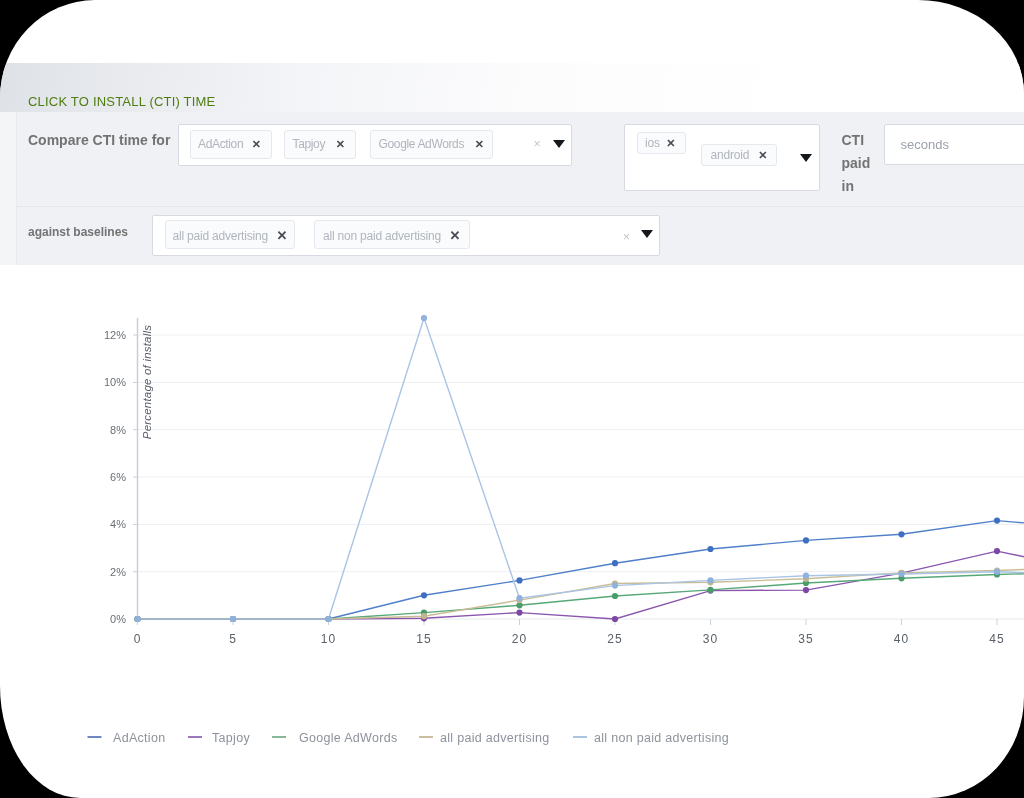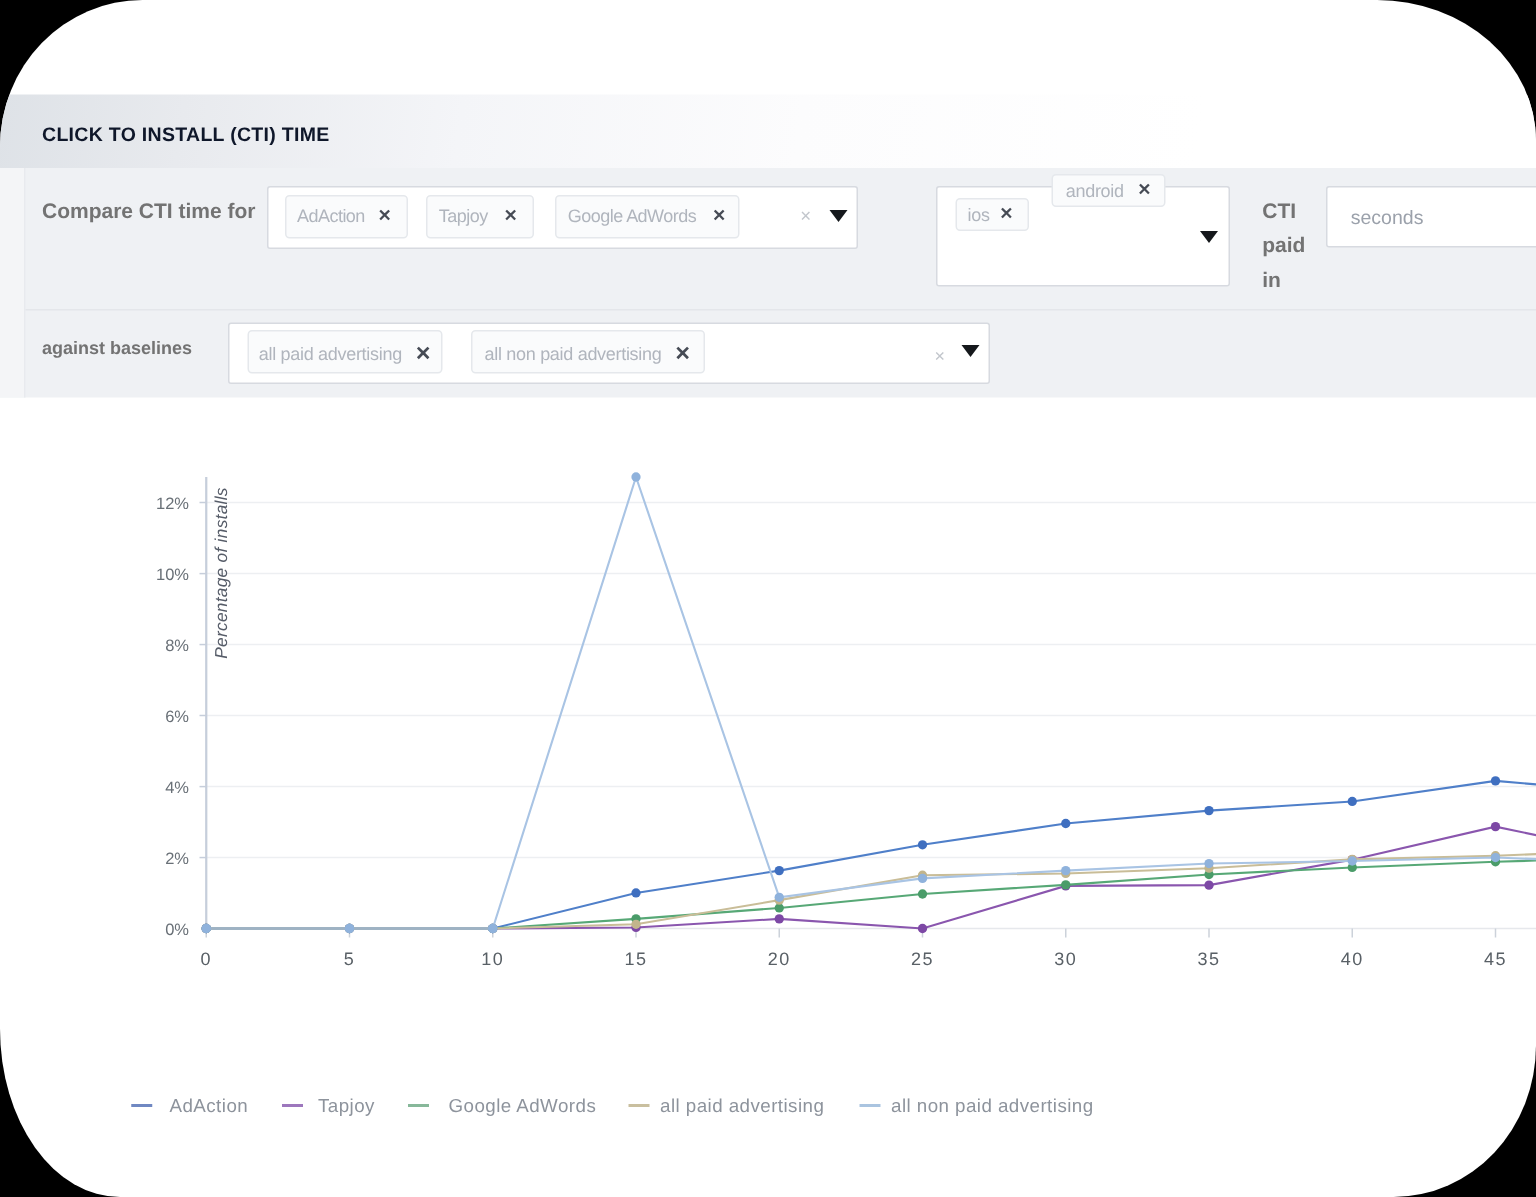--- a/index.html
+++ b/index.html
@@ -3,21 +3,21 @@
 <meta charset="utf-8">
 <style>
   * { margin:0; padding:0; box-sizing:border-box; }
   html,body { width:1024px; height:798px; background:#000; overflow:hidden;
     font-family:"Liberation Sans", sans-serif; }
   #card { position:absolute; left:0; top:0; width:1024px; height:798px;
     background:#fff; border-radius:95px 106px 95px 80px / 98px 94px 101px 112px; overflow:hidden; }
   .abs { position:absolute; }
   #band { left:0; top:63px; width:1024px; height:49px;
     background:linear-gradient(98deg,#dee2e7 0%,#e8eaee 12%,#f4f5f8 30%,#fcfcfd 52%,#fff 78%); }
-  #title { left:28px; top:82px; font-size:13px; font-weight:bold; color:#0f172a;
+  #title { left:28px; top:94px; font-size:13px; font-weight:normal; color:#4d7c0f;
     letter-spacing:.2px; }
   #panel { left:0; top:112px; width:1024px; height:153px; background:#eff1f4; }
   #gutter { left:0; top:112px; width:17px; height:153px; background:#f4f5f7;
     border-right:1px solid #e8eaee; }
   #rowsep { left:17px; top:206px; width:1007px; height:1px; background:#e4e6ea; }
   .lbl { font-size:14px; font-weight:bold; color:#737373; }
   .selbox { background:#fff; border:1px solid #d7dae0; border-radius:2px; }
   .chip { position:absolute; background:#fafbfc; border:1px solid #e5e8ec; border-radius:3px; }
   .ct { position:absolute; left:7.5px; top:0; line-height:27px; font-size:12px;
     letter-spacing:-0.35px; color:#b0b5bd; white-space:pre; }
@@ -53,21 +53,21 @@
     </div>
   <div class="clearx" style="left:533.5px; top:136.5px; font-size:12.5px;">×</div>
   <div class="caret" style="left:553px; top:139.5px;"></div>
 
   <div class="abs lbl" style="left:624px; top:134px;">OS</div>
   <div class="abs selbox" style="left:624px; top:124px; width:196px; height:67px;"></div>
   <div class="chip" style="left:637px; top:132px; width:48.5px; height:22px;">
     <span class="ct" style="left:7px; line-height:20px; letter-spacing:-0.2px;">ios</span>
     <span class="cx" style="right:9px; line-height:20px;">✕</span>
     </div>
-  <div class="chip" style="left:701px; top:116px; width:76px; height:22px;padding-left:40px;">
+  <div class="chip" style="left:701px; top:144px; width:76px; height:22px;padding-left:40px;">
     <span class="ct" style="left:8.5px; line-height:20px; letter-spacing:-0.2px;">android</span>
     <span class="cx" style="right:8.5px; line-height:20px;">✕</span>
     </div>
   <div class="caret" style="left:800px; top:153.5px;"></div>
 
   <div class="abs lbl" style="left:841.5px; top:128.5px; width:36px; line-height:23.2px;">CTI paid in</div>
   <div class="abs selbox" style="left:883.5px; top:124px; width:250px; height:41px; color:#9ba1ab; font-size:13px; line-height:39px; padding-left:16px;">seconds</div>
 
   <div class="abs lbl" style="left:28px; top:224.5px; font-size:12px;">against baselines</div>
   <div class="abs selbox" style="left:151.5px; top:215px; width:508.5px; height:41px;"></div>

